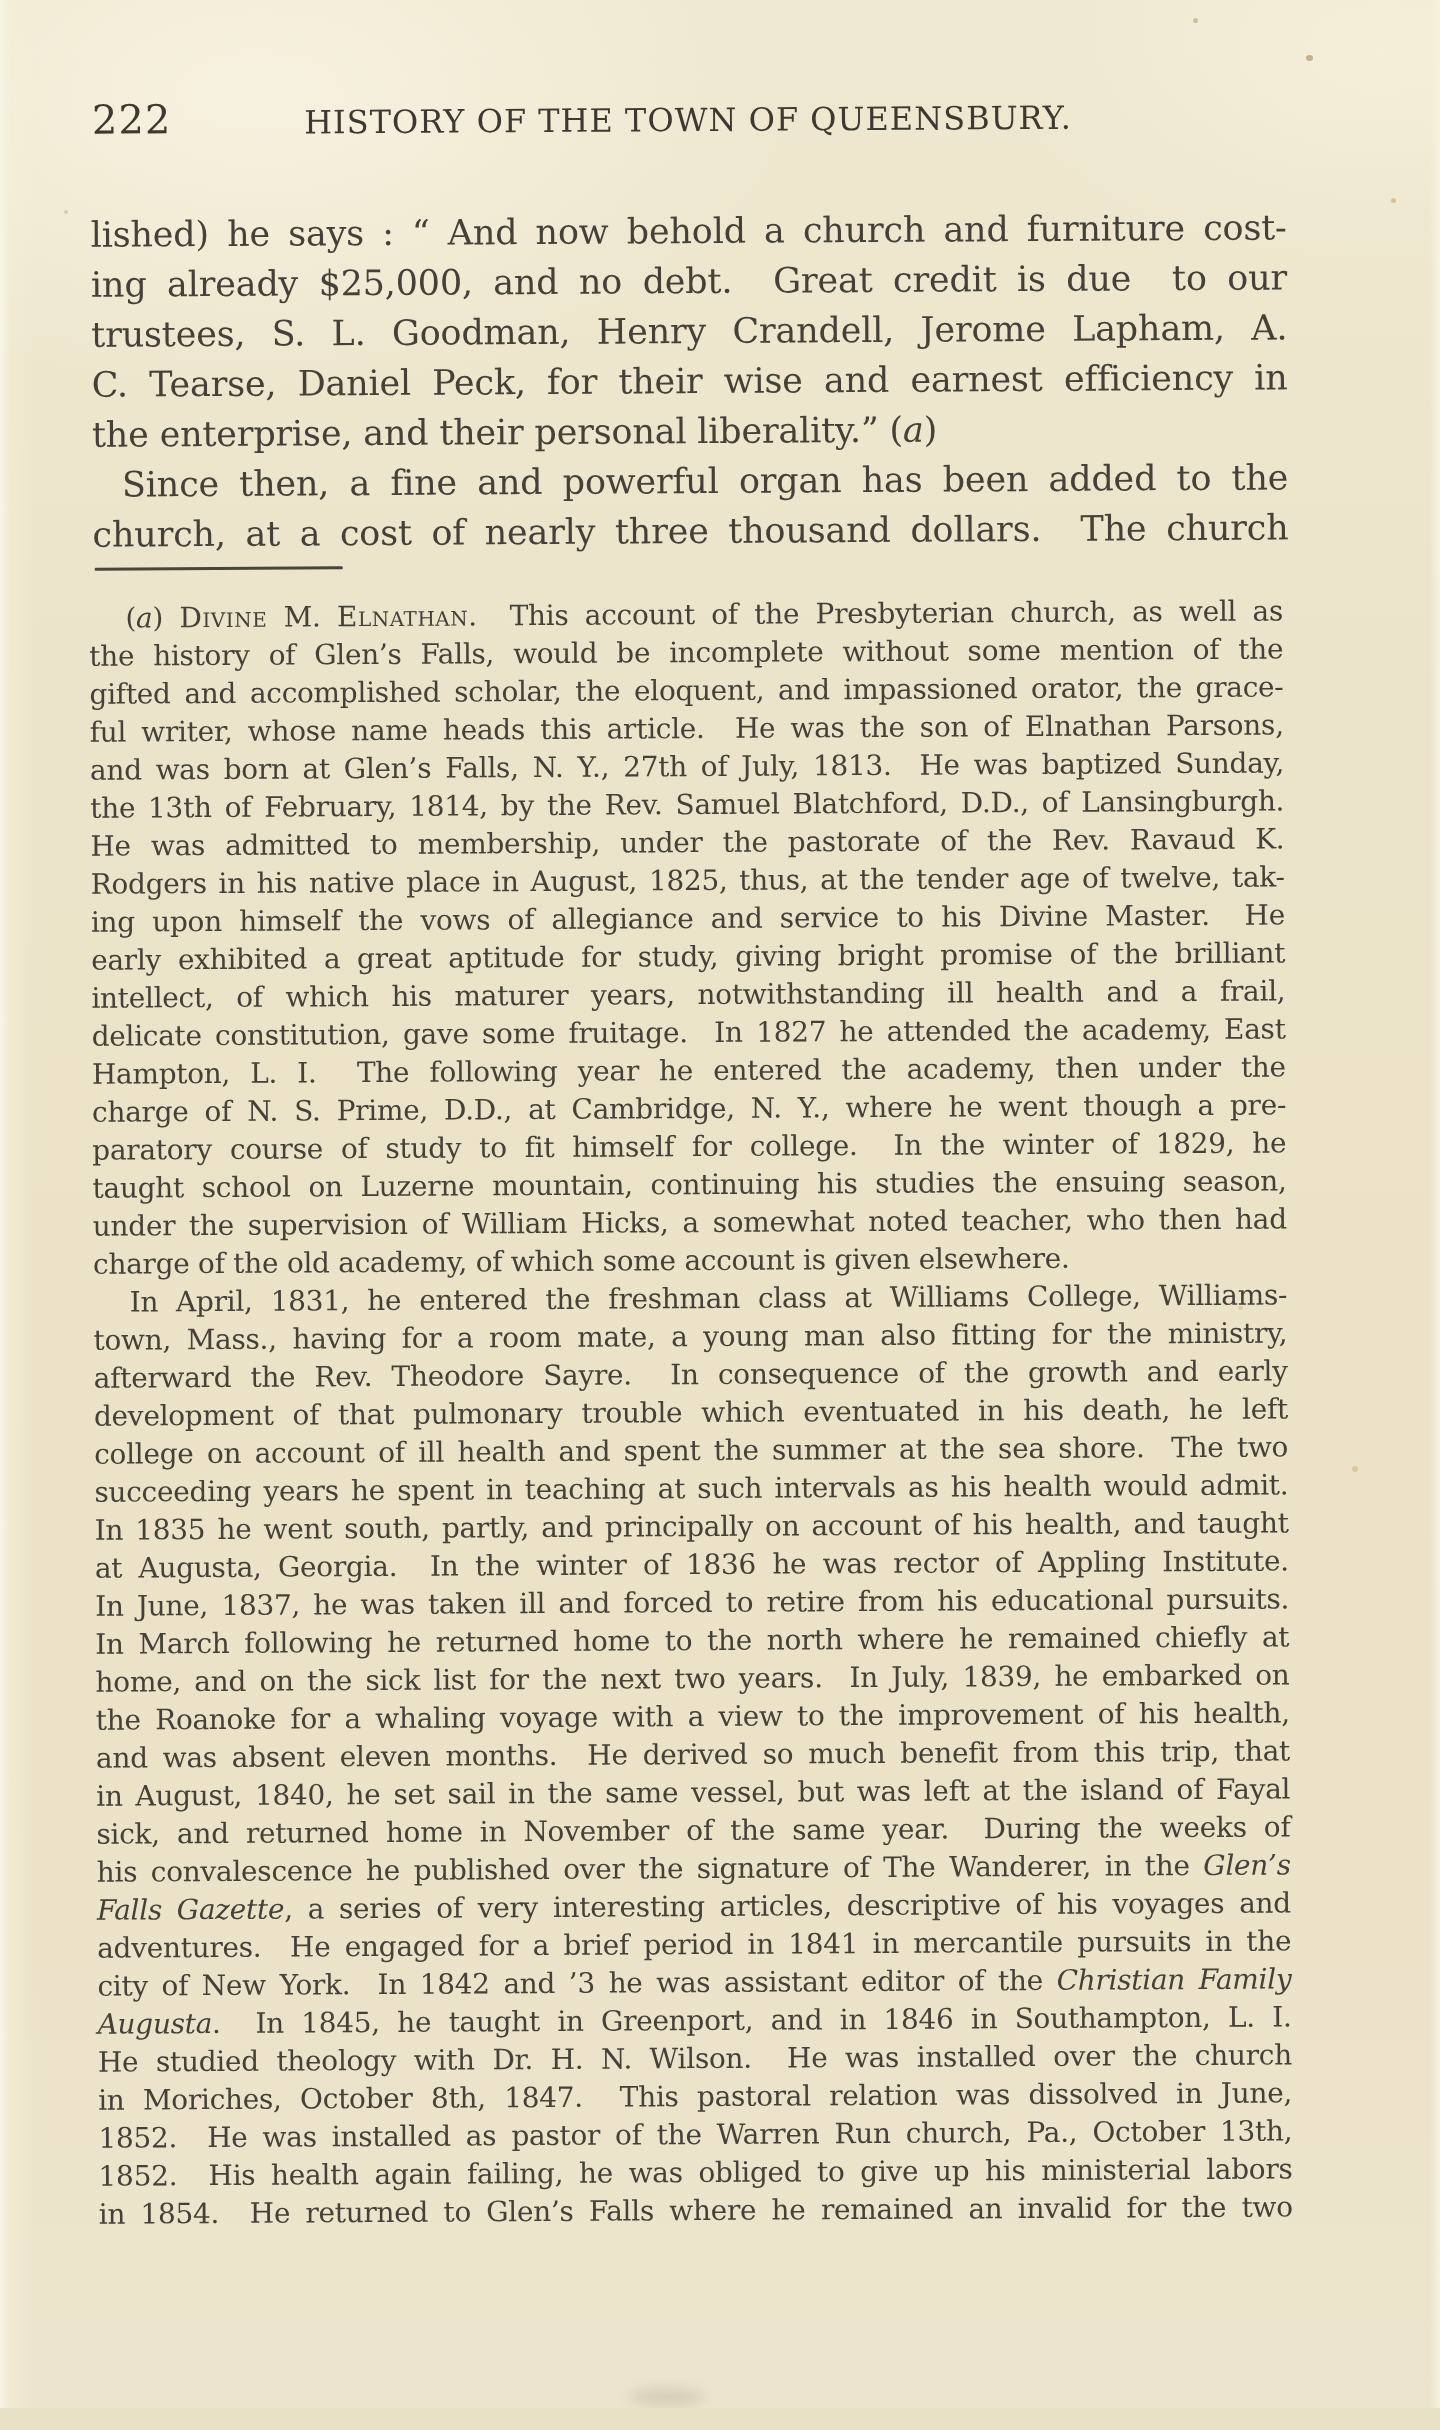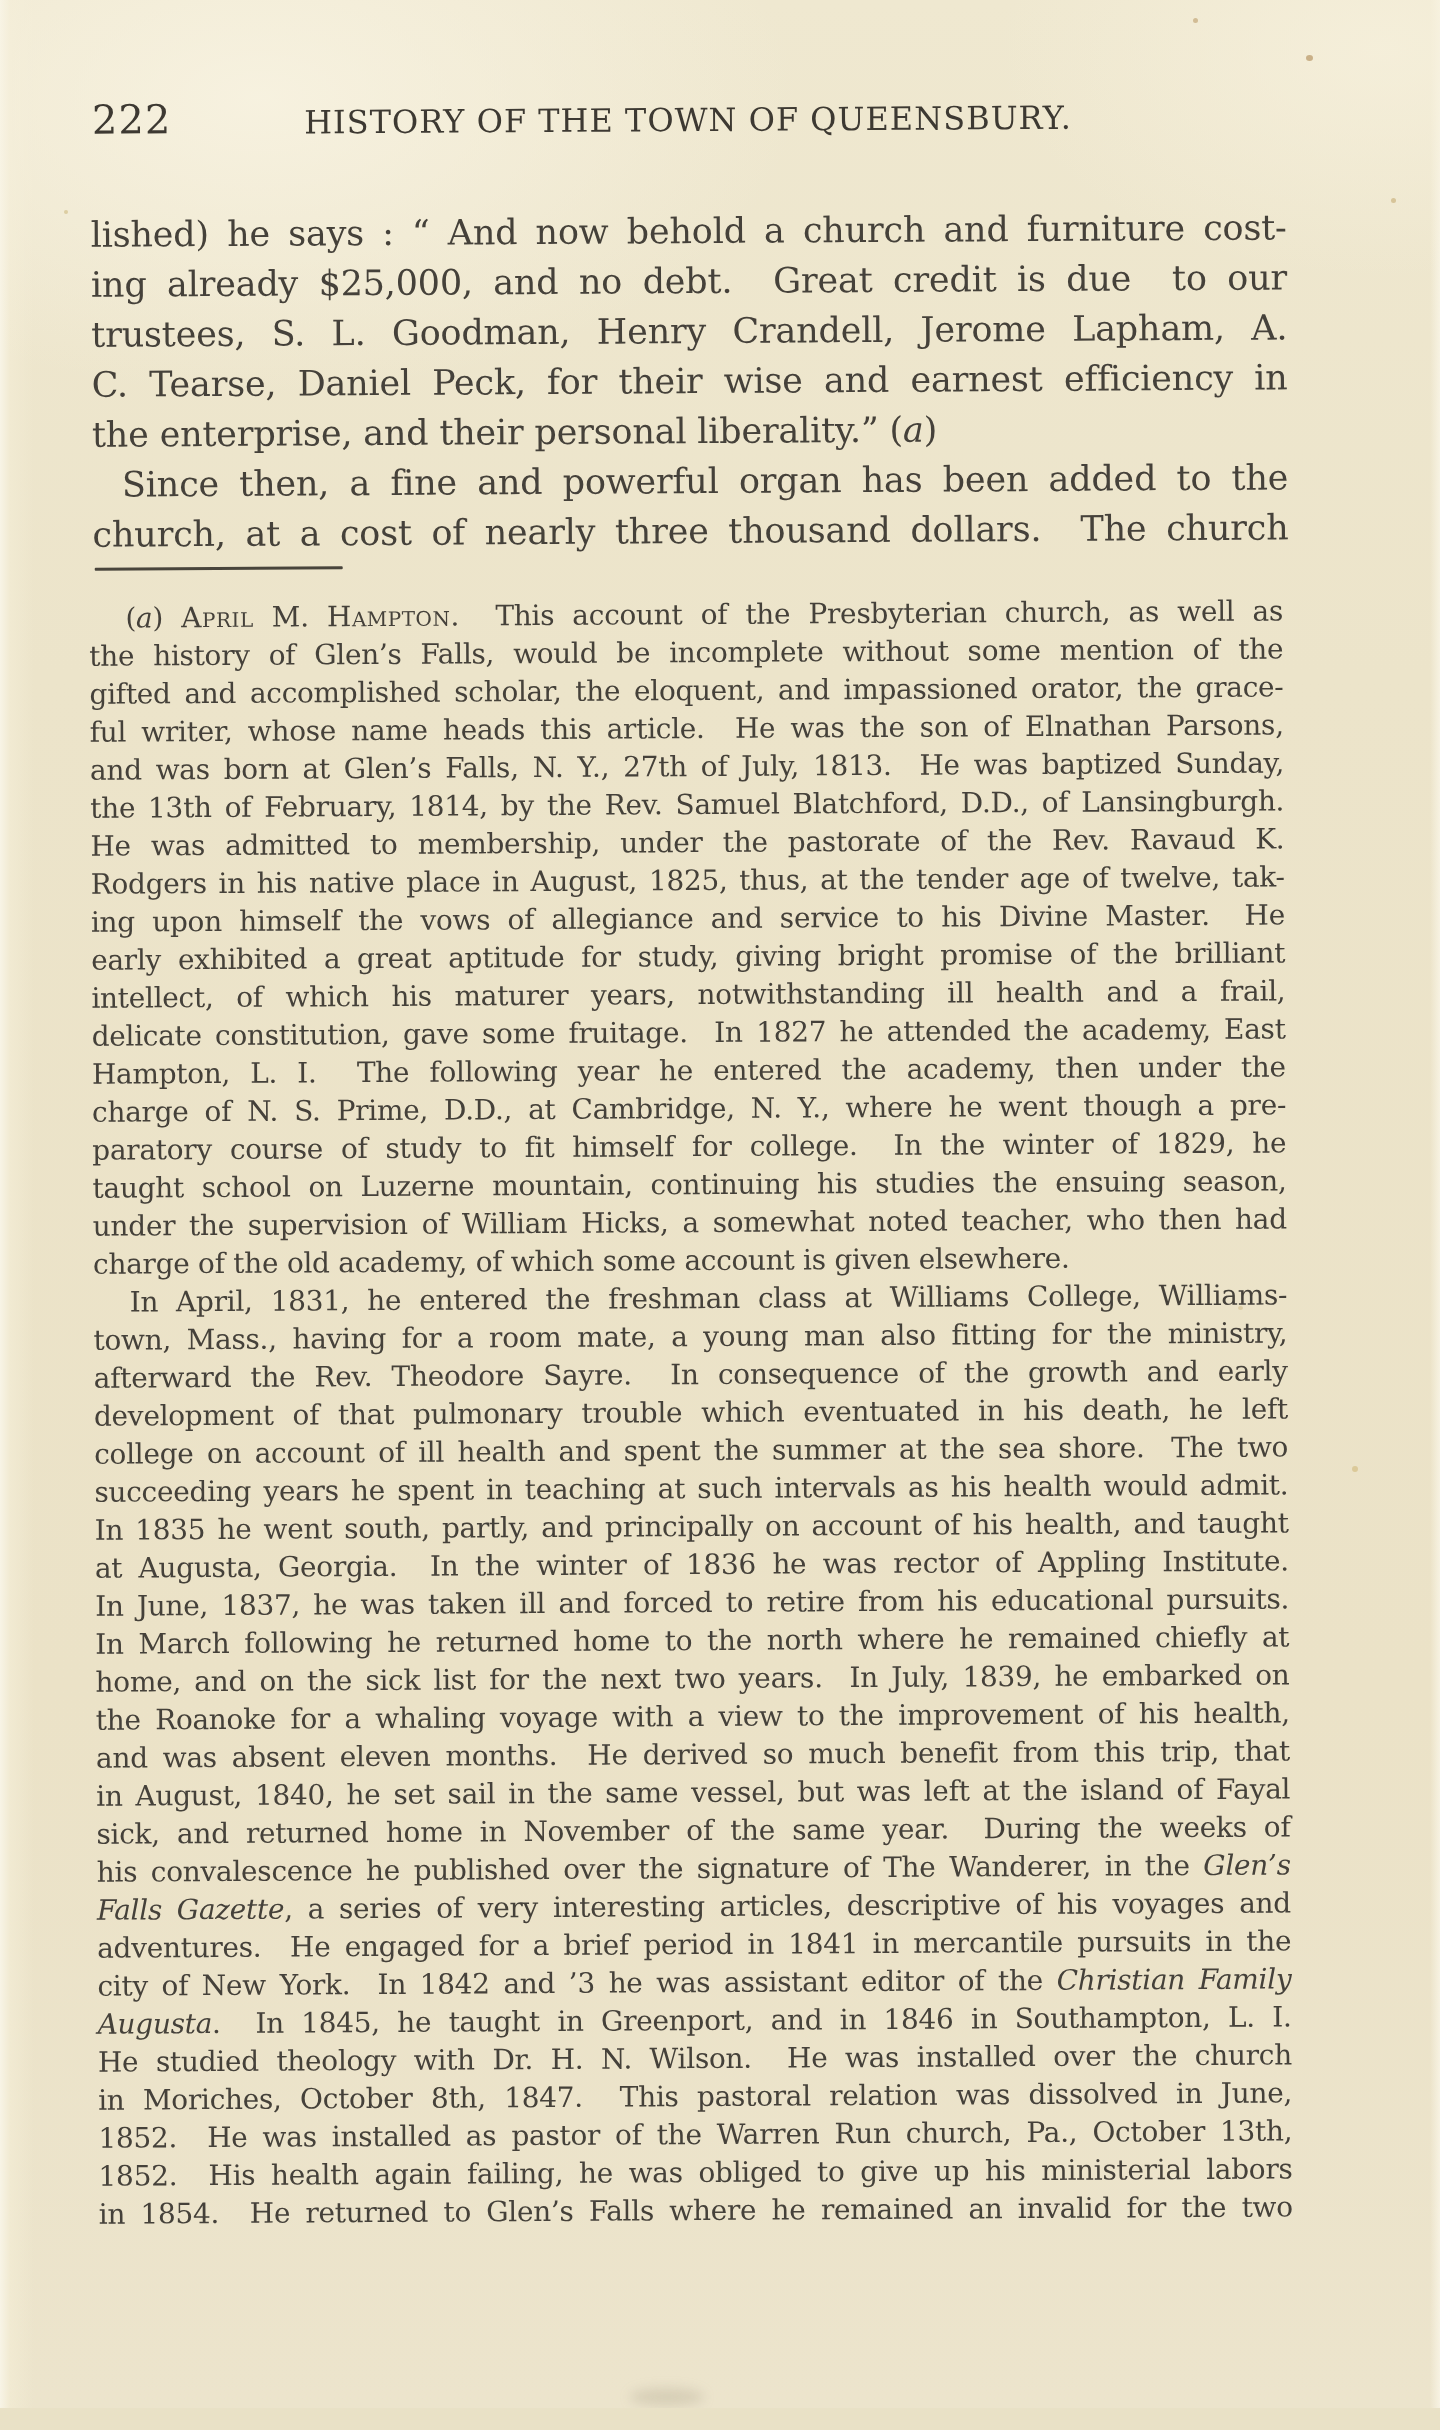--- a/index.html
+++ b/index.html
@@ -55,21 +55,21 @@
           <div class="line endline">the enterprise, and their personal liberality.” (<i>a</i>)</div>
         </div>
         <div class="para indent">
           <div class="line">Since then, a fine and powerful organ has been added to the</div>
           <div class="line">church, at a cost of nearly three thousand dollars.&nbsp; The church</div>
         </div>
       </div>
     <div class="fn-rule"></div>
     <div class="footnote">
         <div class="para indent">
-          <div class="line">(<i>a</i>) <span class="sc">April</span> M. <span class="sc">Hampton</span>.&nbsp; This account of the Presbyterian church, as well as</div>
+          <div class="line">(<i>a</i>) <span class="sc">Divine</span> M. <span class="sc">Elnathan</span>.&nbsp; This account of the Presbyterian church, as well as</div>
           <div class="line">the history of Glen’s Falls, would be incomplete without some mention of the</div>
           <div class="line">gifted and accomplished scholar, the eloquent, and impassioned orator, the grace-</div>
           <div class="line">ful writer, whose name heads this article.&nbsp; He was the son of Elnathan Parsons,</div>
           <div class="line">and was born at Glen’s Falls, N. Y., 27th of July, 1813.&nbsp; He was baptized Sunday,</div>
           <div class="line">the 13th of February, 1814, by the Rev. Samuel Blatchford, D.D., of Lansingburgh.</div>
           <div class="line">He was admitted to membership, under the pastorate of the Rev. Ravaud K.</div>
           <div class="line">Rodgers in his native place in August, 1825, thus, at the tender age of twelve, tak-</div>
           <div class="line">ing upon himself the vows of allegiance and service to his Divine Master.&nbsp; He</div>
           <div class="line">early exhibited a great aptitude for study, giving bright promise of the brilliant</div>
           <div class="line">intellect, of which his maturer years, notwithstanding ill health and a frail,</div>

